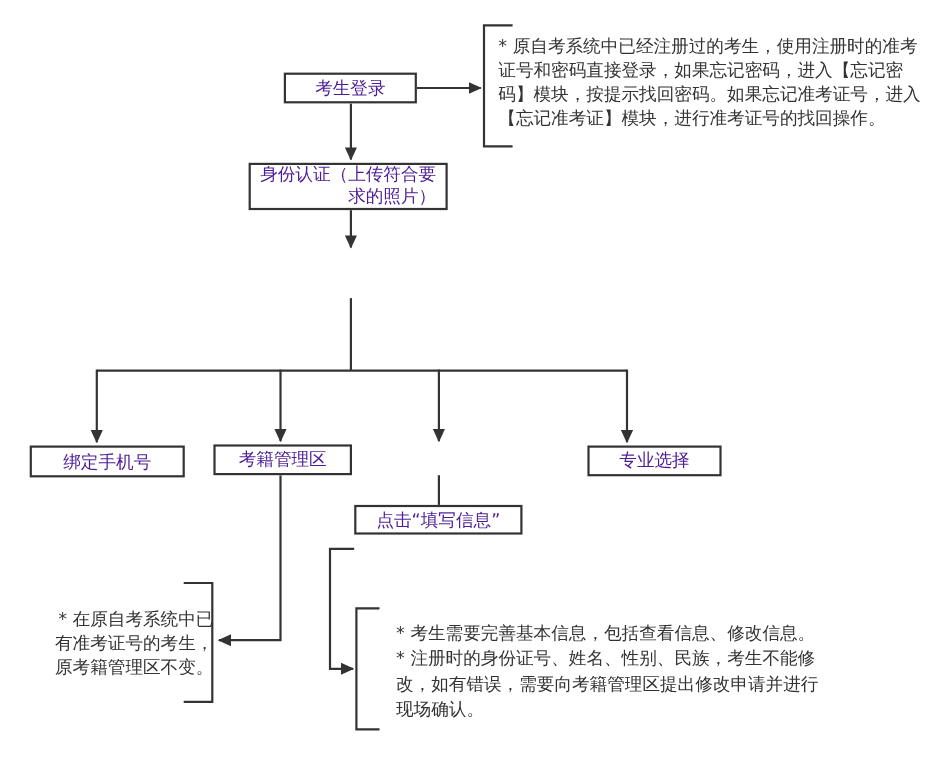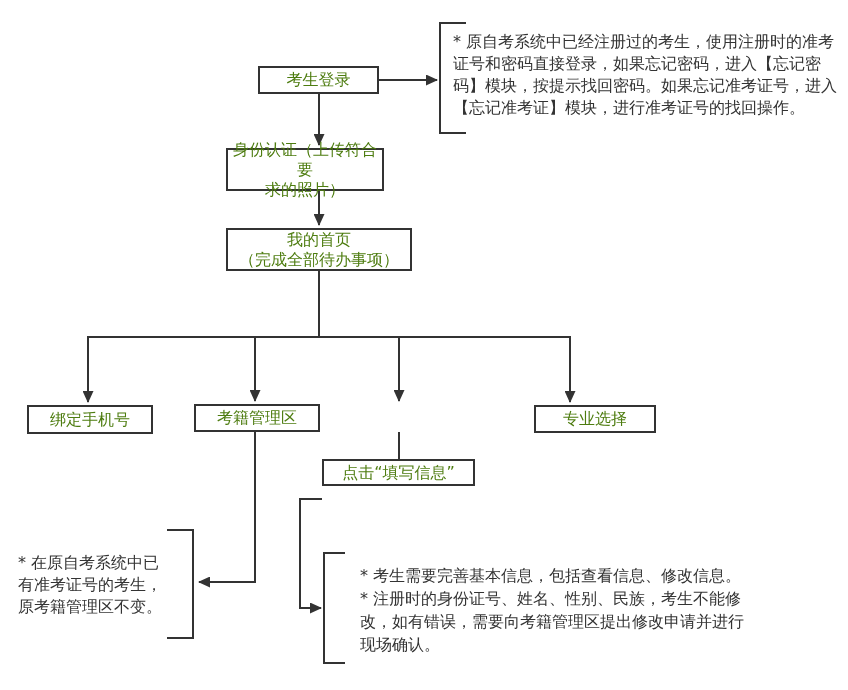--- a/index.html
+++ b/index.html
@@ -19,49 +19,49 @@
     position: absolute;
     left: 0; top: 0;
     width: 848px; height: 690px;
     pointer-events: none;
   }
   .node {
     position: absolute;
     box-sizing: border-box;
     border: 2px solid #333333;
     background: #ffffff;
-    color: #4d7c0f;
+    color: #4c1d95;
     display: flex;
     align-items: center;
     justify-content: center;
-    text-align: center;
+    text-align: right;
     font-size: 16px;
     line-height: 20px;
     white-space: pre-line;
     z-index: 2;
   }
   .note {
     position: absolute;
     color: #333333;
     font-size: 16px;
     white-space: pre-line;
     z-index: 2;
     text-align: left;
   }
   #node-login        { left: 258px; top: 66px;  width: 121px; height: 28px; }
-  #node-identity     { left: 226px; top: 148px; width: 158px; height: 43px; font-family: Liberation Serif, serif; }
+  #node-identity     { left: 226px; top: 148px; width: 181px; height: 43px; font-family: Liberation Serif, serif; }
   #node-homepage     { left: 226px; top: 228px; width: 186px; height: 43px; }
-  #node-bind-phone   { left: 27px;  top: 405px; width: 126px; height: 29px; }
+  #node-bind-phone   { left: 27px;  top: 405px; width: 141px; height: 29px; }
   #node-exam-admin   { left: 194px; top: 404px; width: 126px; height: 28px; }
   #node-basic-info   { left: 339px; top: 404px; width: 119px; height: 28px; }
   #node-major-select { left: 534px; top: 405px; width: 122px; height: 28px; }
   #node-click-fill   { left: 322px; top: 459px; width: 153px; height: 27px; }
 
   #note-login      { left: 453px; top: 31px;  width: 386px; line-height: 22px; }
-  #note-exam-admin { left: 18px;  top: 552px; width: 152px; line-height: 22px; }
+  #note-exam-admin { left: 42px;  top: 552px; width: 152px; line-height: 22px; text-align: right; }
   #note-basic-info { left: 344px; top: 564px; width: 394px; line-height: 23px; margin-left: 16px; }
 </style>
 </head>
 <body>
 
 <div class="canvas">
 
   <svg class="connectors" width="848" height="690" viewBox="0 0 848 690">
     <defs>
       <marker id="arrow" markerWidth="13" markerHeight="11" refX="11" refY="5.5" orient="auto" markerUnits="userSpaceOnUse">
@@ -94,22 +94,20 @@
       <polyline points="167,530 193,530 193,638 167,638"></polyline>
       <polyline points="345,553 324,553 324,663 345,663"></polyline>
     </g>
   </svg>
 
   <div class="node" id="node-login">考生登录</div>
 
   <div class="node" id="node-identity">身份认证（上传符合要
 求的照片）</div>
 
-  <div class="node" id="node-homepage">我的首页
-（完成全部待办事项）</div>
 
   <div class="node" id="node-bind-phone">绑定手机号</div>
 
   <div class="node" id="node-exam-admin">考籍管理区</div>
 
 
   <div class="node" id="node-major-select">专业选择</div>
 
   <div class="node" id="node-click-fill">点击“填写信息”</div>
 

